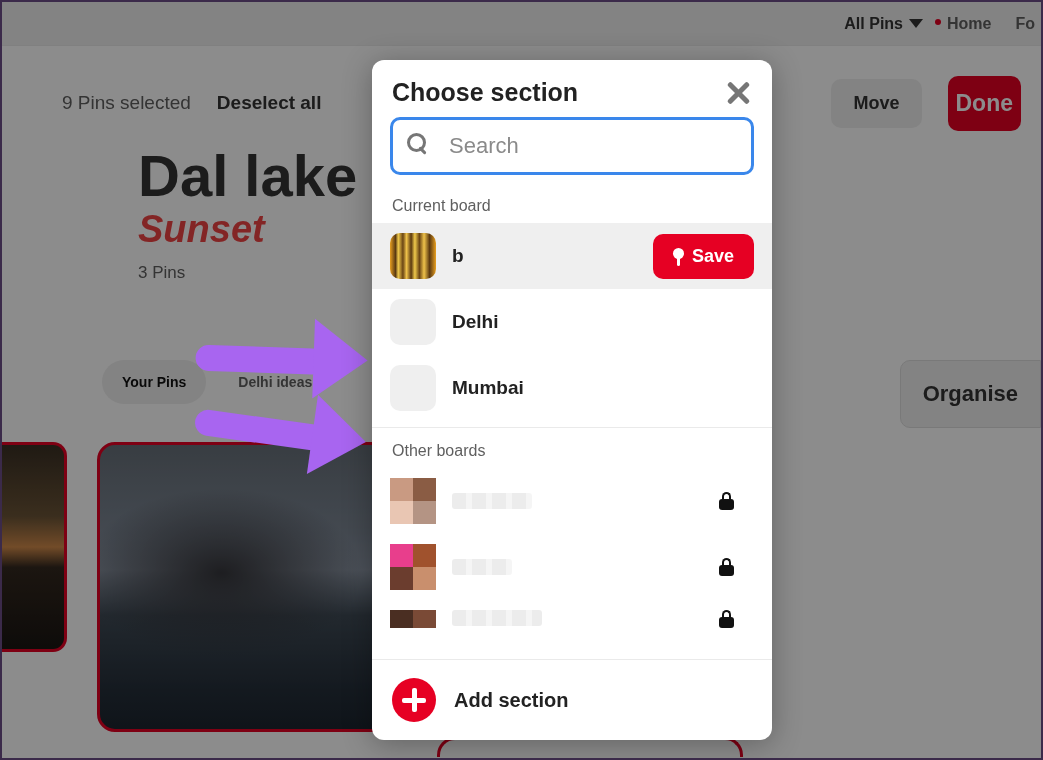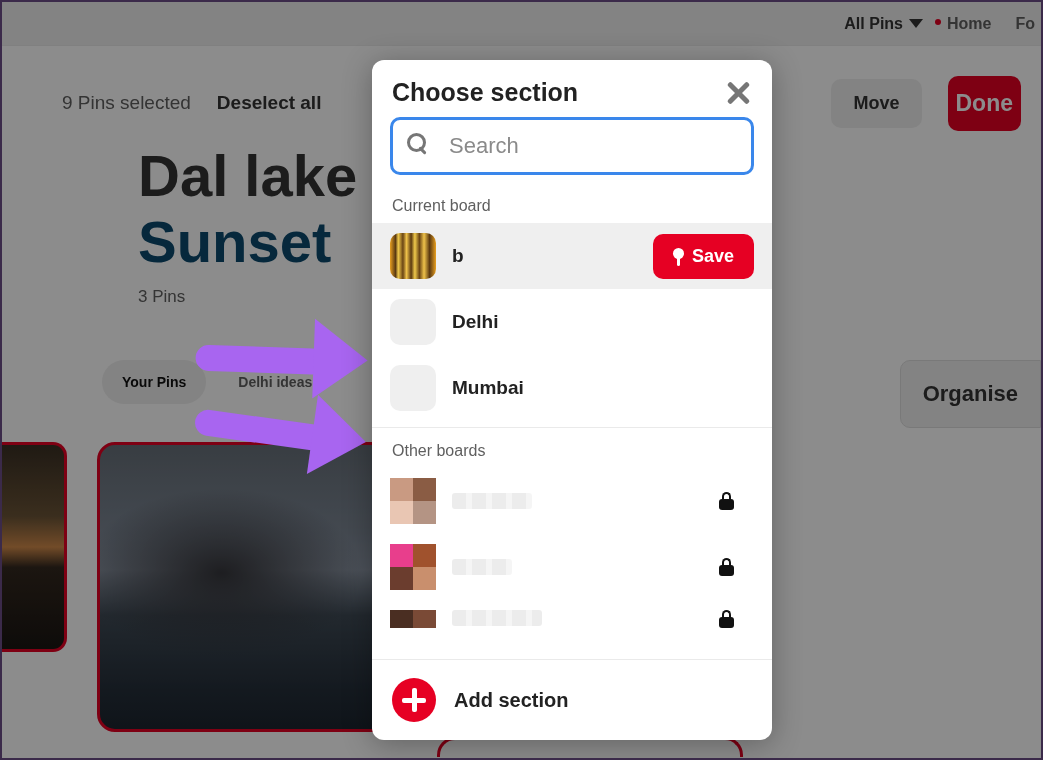--- a/index.html
+++ b/index.html
@@ -37,21 +37,21 @@
   .pill-btn{
     background:#efefef; border-radius:10px; padding:14px 22px;
     font-weight:700; color:#333; font-size:18px;
   }
   .done-btn{
     background:#e60023; color:#fff; border-radius:10px;
     padding:14px 8px; font-weight:700; font-size:23px;
   }
   .board-title { position:absolute; left:100px; top:142px;margin-left:36px; }
   .board-title h1 { font-size:58px; font-weight:700; color:#333; line-height:1.1; }
-  .board-title .sub { font-size:58px; font-weight:700; color:#0c4a6e; }
+  .board-title .sub { font-size:38px; font-weight:700; color:#ef4444;font-style:italic; }
   .board-title .count { margin-top:12px; font-size:17px; color:#5f5f5f; }
   .board-tabs { position:absolute; left:100px; top:358px; display:flex; align-items:center; gap:12px; }
   .board-tabs .tab{ padding:14px 20px; border-radius:28px; font-weight:700; font-size:14px; color:#5f5f5f;}
   .board-tabs .tab.active{ background:#efefef; color:#111; }
   .organise-btn{
     position:absolute; right:0px; top:358px;
     background:#efefef; border-radius:10px 0 0 10px; padding:20px 22px;
     font-weight:700; font-size:22px; color:#333; border:1px solid #ddd;
   }
   .pins-row{ position:absolute; left:0; top:440px; display:flex; gap:30px; }

